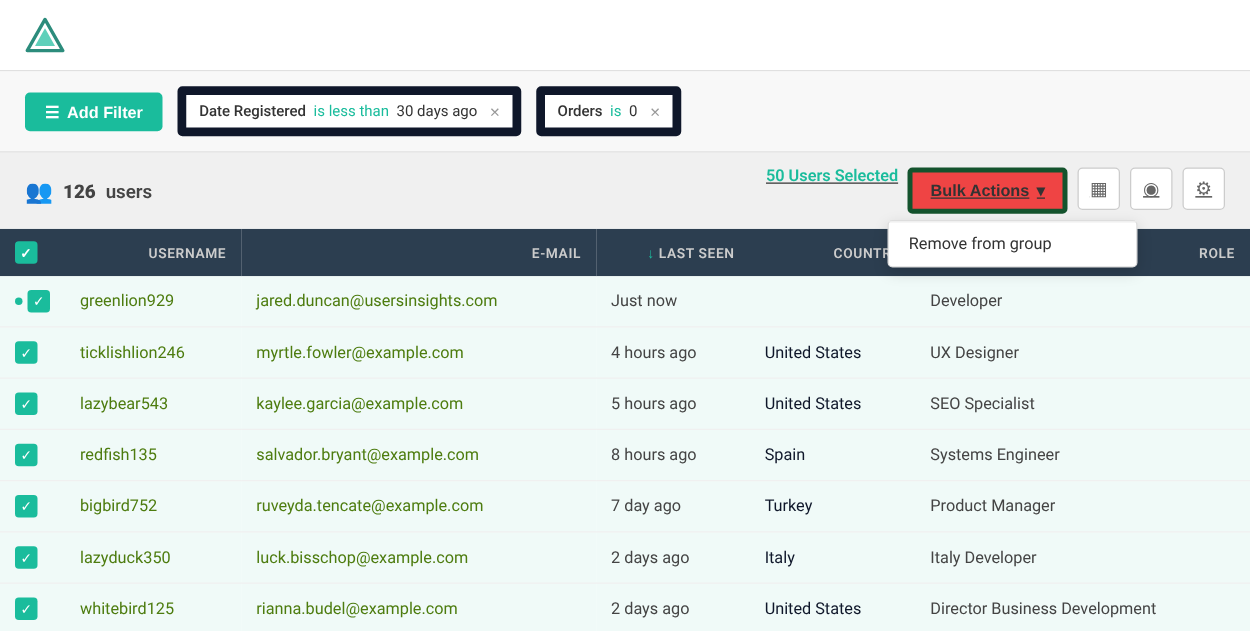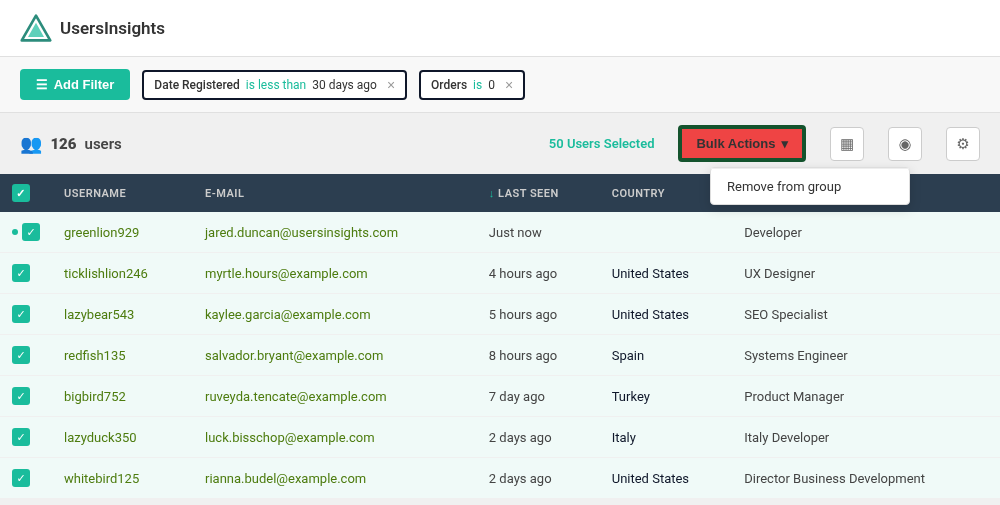--- a/index.html
+++ b/index.html
@@ -53,21 +53,21 @@
       padding: 8px 16px;
       font-size: 13px;
       font-weight: 600;
       cursor: pointer;
       display: flex;
       align-items: center;
       gap: 6px;
     }
     .filter-tag {
       background: #fff;
-      border: 2px solid #0f172a;
+      border: 7px solid #0f172a;
       border-radius: 4px;
       padding: 6px 10px;
       display: flex;
       align-items: center;
       gap: 6px;
       font-size: 12px;
       color: #555;
     }
     .filter-tag .tag-key { color: #333; font-weight: 500; }
     .filter-tag .tag-op { color: #1abc9c; }
@@ -92,23 +92,23 @@
     .users-count {
       display: flex;
       align-items: center;
       gap: 8px;
       font-size: 15px;
       font-weight: 600;
       color: #444;
     }
     .toolbar-right {
       display: flex;
-      align-items: center;
-      gap: 24px;
+      gap: 8px;
       position: relative;
+      text-decoration: underline;
     }
     .selected-badge {
       color: #1abc9c;
       font-size: 13px;
       font-weight: 600;
     }
     .bulk-actions-btn {
       background: #ef4444;
       border: 4px solid #14532d;
       border-radius: 4px;
@@ -162,21 +162,21 @@
     table {
       width: 100%;
       border-collapse: collapse;
     }
     thead tr {
       background: #2c3e50;
       color: #fff;
     }
     thead th {
       padding: 10px 12px;
-      text-align: left;
+      text-align: right;
       font-size: 11px;
       font-weight: 600;
       letter-spacing: 0.5px;
       text-transform: uppercase;
       color: #ccc;
       white-space: nowrap;
     }
     thead th:first-child { width: 40px; }
     tbody tr {
       border-bottom: 1px solid #f0f0f0;
@@ -234,21 +234,20 @@
 <body>
 
 <div class="app-wrapper">
 
   <div class="header">
     <div class="logo">
       <svg class="logo-icon" viewBox="0 0 36 36">
         <polygon points="18,4 34,32 2,32" fill="none" stroke="#2c8c7c" stroke-width="3" stroke-linejoin="round"></polygon>
         <polygon points="18,12 27,28 9,28" fill="#1abc9c" opacity="0.7"></polygon>
       </svg>
-      <span class="logo-text">UsersInsights</span>
     </div>
   </div>
 
   <div class="filter-bar">
     <button class="add-filter-btn">
       <span>☰</span>
       <span>Add Filter</span>
     </button>
     <div class="filter-tag">
       <span class="tag-key">Date Registered</span>
@@ -321,21 +320,21 @@
             <td></td>
             <td>Developer</td>
           </tr>
           <tr class="selected-row">
             <td class="checkbox-cell">
               <div class="cb-wrapper">
                 <div class="check-icon">✓</div>
               </div>
             </td>
             <td><a class="email-link" href="#">ticklishlion246</a></td>
-            <td><a class="email-link" href="#">myrtle.hours@example.com</a></td>
+            <td><a class="email-link" href="#">myrtle.fowler@example.com</a></td>
             <td>4 hours ago</td>
             <td><a class="country-link" href="#">United States</a></td>
             <td>UX Designer</td>
           </tr>
           <tr class="selected-row">
             <td class="checkbox-cell">
               <div class="cb-wrapper">
                 <div class="check-icon">✓</div>
               </div>
             </td>

